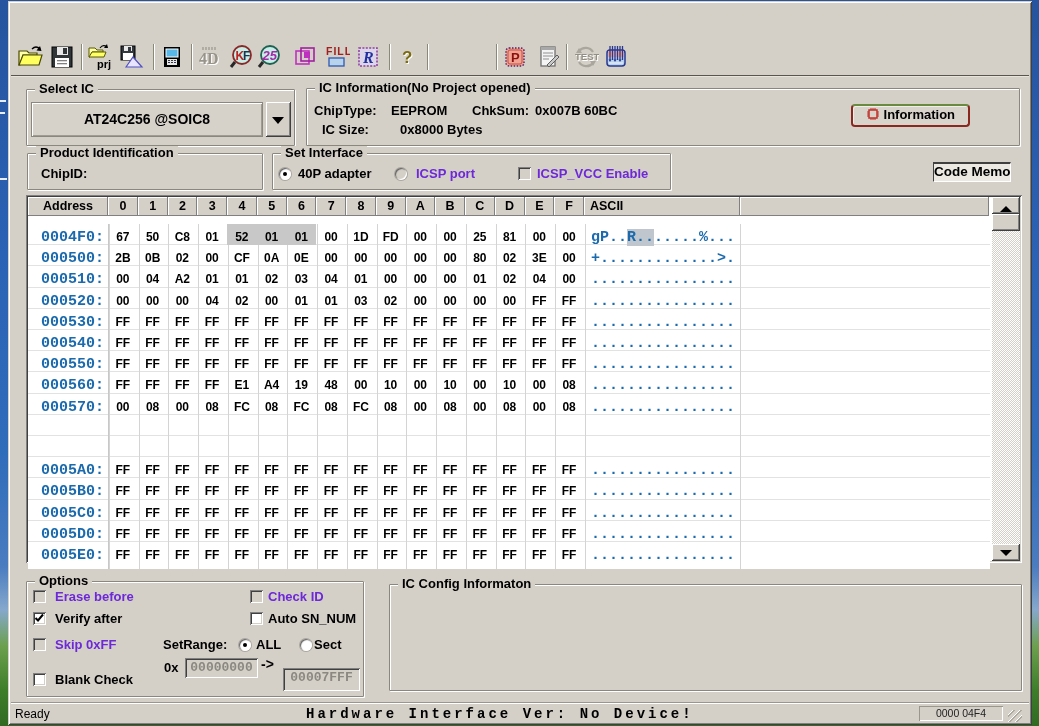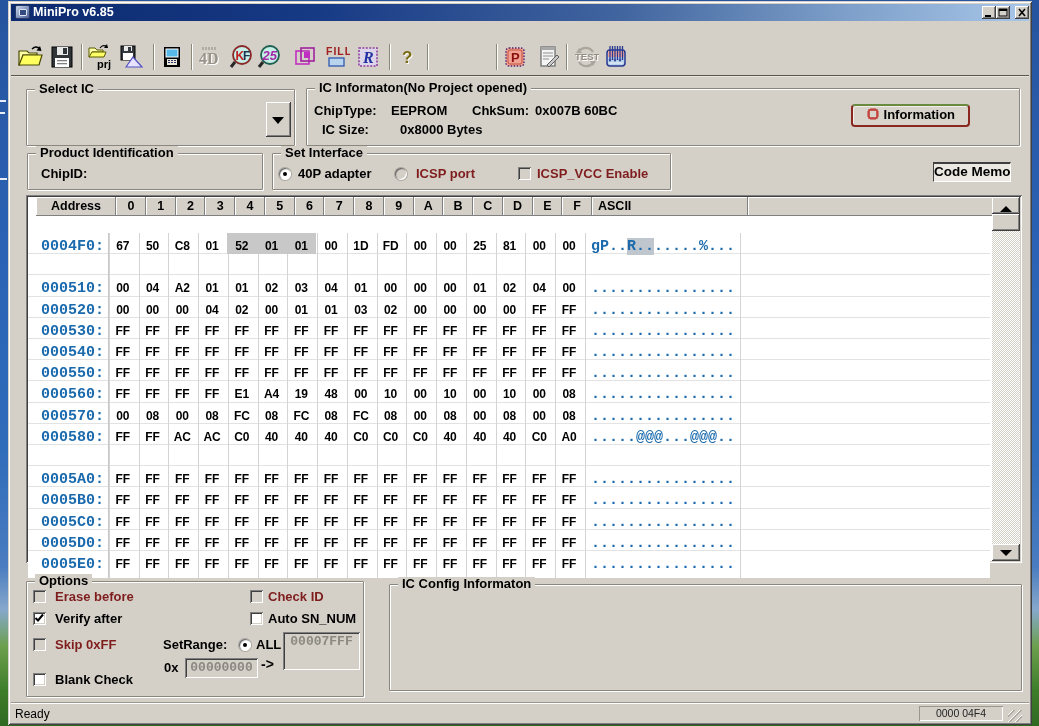--- a/index.html
+++ b/index.html
@@ -18,21 +18,21 @@
 #menu{position:absolute;left:3px;top:21px;width:1018px;height:19px;font-size:12px;color:#000}
 #menu span{position:absolute;top:3px}
 #tools{position:absolute;left:3px;top:40px;width:1018px;height:34px}
 .ti{position:absolute;top:3px;width:26px;height:26px}
 .ti svg{position:absolute;left:0;top:0}
 .tsep{position:absolute;top:3px;width:1px;height:26px;background:#8a8878;box-shadow:1px 0 0 #fff}
 #client{position:absolute;left:3px;top:74px;width:1018px;height:627px;background:#d4d0c8;border-top:1px solid #58564e;box-shadow:inset 0 1px 0 #e8e4dc}
 .gb{position:absolute;border:1px solid #8a887e;border-radius:1px;box-shadow:inset 1px 1px 0 #fff,1px 1px 0 #fff}
 .gb>b{position:absolute;top:-8px;left:8px;background:#d4d0c8;padding:0 4px;font-size:13px;line-height:14px;white-space:nowrap}
 .lbl{position:absolute;font-size:13px;font-weight:bold;line-height:15px;white-space:nowrap}
-.gray{color:#7f1d1d}
+.gray{color:#6d28d9}
 .cb{position:absolute;width:13px;height:13px;background:#fff;
  box-shadow:inset 1px 1px 0 #808080,inset -1px -1px 0 #fff,inset 2px 2px 0 #404040,inset -2px -2px 0 #d4d0c8}
 .cb.dis{background:#d4d0c8}
 .cb svg{position:absolute;left:1px;top:1px}
 .rad{position:absolute;width:12px;height:12px;border-radius:50%;background:#fff;
  box-shadow:inset 1px 1px 1px #606060,inset -1px -1px 0 #fff,0 0 0 1px #aaa69e}
 .rad.dis{background:#d4d0c8}
 .rad.on:after{content:"";position:absolute;left:4px;top:4px;width:4px;height:4px;border-radius:50%;background:#000}
 .edit{position:absolute;background:#d4d0c8;
  box-shadow:inset 1px 1px 0 #808080,inset -1px -1px 0 #fff,inset 2px 2px 0 #404040,inset -2px -2px 0 #d4d0c8;
@@ -41,24 +41,24 @@
  border:1px solid #8a887e;box-sizing:border-box;box-shadow:inset 1px 1px 0 #fff,inset -1px -1px 0 #a09c94;
  font-size:14px;font-weight:bold;text-align:center;line-height:33px}
 #combarr{position:absolute;left:258px;top:101px;width:25px;height:35px;background:#d4d0c8;
  box-shadow:inset -1px -1px 0 #404040,inset 1px 1px 0 #fff,inset -2px -2px 0 #808080}
 #combarr:after{content:"";position:absolute;left:6px;top:15px;border:6px solid transparent;border-top:7px solid #000}
 #infob{position:absolute;left:843px;top:103px;width:119px;height:23px;border-radius:4px;box-sizing:border-box;
  background:#d8d4cc;border:2px solid #8a2820;border-top-color:#6a8a40;
  box-shadow:inset 1px 1px 0 #f0eee8;font-size:13px;font-weight:bold;line-height:18px;text-align:center;color:#000}
 #grid{position:absolute;left:18px;top:194px;width:996px;height:368px;background:#fff;
  box-shadow:inset 1px 1px 0 #808080,inset -1px -1px 0 #fff,inset 2px 2px 0 #404040,inset -2px -2px 0 #d4d0c8}
-#ghead{position:absolute;left:10px;top:2px;height:25px;white-space:nowrap;font-size:12.5px;font-weight:normal}
+#ghead{position:absolute;left:2px;top:2px;height:25px;white-space:nowrap;font-size:12.5px;font-weight:normal}
 #ghead b{display:inline-block;height:19px;line-height:19px;text-align:center;background:#d4d0c8;
  box-shadow:inset -1px -1px 0 #808080,inset 1px 1px 0 #fff;vertical-align:top}
-#gdata{position:absolute;left:2px;top:38px;width:962px;height:345px;background:#fff;
+#gdata{position:absolute;left:2px;top:29px;width:962px;height:345px;background:#fff;
  background-image:
   linear-gradient(#c8c8c8,#c8c8c8),
   repeating-linear-gradient(90deg,#d4d4d4 0 1px,transparent 1px 29.75px),
   linear-gradient(#d4d4d4,#d4d4d4),
   repeating-linear-gradient(180deg,transparent 0 20.2px,#e2e2e2 20.2px 21.2px);
  background-repeat:no-repeat;
  background-size:1px 345px,477px 345px,1px 345px,962px 338px;
  background-position:80px 0,80.5px 0,712px 0,0 0}
 .r{position:absolute;left:0;height:21px;line-height:27px;white-space:nowrap}
 .r .a{display:inline-block;width:76px;padding-right:4px;text-align:right;
@@ -85,40 +85,20 @@
  box-shadow:inset 1px 1px 0 #9a968c,inset -1px -1px 0 #fff;font-size:10.5px;text-align:center;line-height:15px;color:#222}
 .grip{position:absolute;left:997px;top:7px;width:14px;height:12px;
  background:repeating-linear-gradient(135deg,transparent 0 3px,#fff 3px 4px,#aeaaa0 4px 5px)}
 .speck{position:absolute;background:#e8eef8;width:6px;height:2px}
 </style></head>
 <body>
 <div class="speck" style="left:0;top:100px"></div>
 <div class="speck" style="left:0;top:112px;width:5px"></div>
 <div class="speck" style="left:0;top:178px;width:7px"></div>
 <div id="win">
-<div id="title">
-  <div id="ticon"></div>
-      <span class="txt">MiniPro v6.85</span>
-  <div class="tbtn" style="left:971px">
-        <svg width="14" height="13">
-          <rect x="3" y="9" width="6" height="2" fill="#000"></rect>
-        </svg>
-      </div>
-  <div class="tbtn" style="left:985px">
-        <svg width="14" height="13">
-          <rect x="3" y="3" width="8" height="7" fill="none" stroke="#000"></rect>
-          <rect x="3" y="3" width="8" height="2" fill="#000"></rect>
-        </svg>
-      </div>
-  <div class="tbtn" style="left:1004px">
-        <svg width="14" height="13">
-          <path d="M4 3 L10 10 M10 3 L4 10" stroke="#000" stroke-width="1.6"></path>
-        </svg>
-      </div>
-</div>
 <div id="tools">
   <div class="ti" style="left:7px">
         <svg width="26" height="26">
     <path d="M1 21 L1 7 L9 7 L11 9 L19 9 L19 11 L5 11 L2 21 Z" fill="#ffffa8" stroke="#4a4a00" stroke-width="1.2"></path>
     <path d="M5 11 L24 11 L21 21 L1 21 Z" fill="#ffff60" stroke="#4a4a00" stroke-width="1.2"></path>
     <path d="M14 5 Q18 1 22 5" fill="none" stroke="#000" stroke-width="1.4"></path>
           <path d="M22 2 L23.5 7 L18.5 6.5 Z" fill="#000"></path>
         </svg>
       </div>
   <div class="ti" style="left:38px">
@@ -255,23 +235,24 @@
   <div class="tsep" style="left:180px"></div>
       <div class="tsep" style="left:378px"></div>
   <div class="tsep" style="left:416px"></div>
       <div class="tsep" style="left:485px"></div>
   <div class="tsep" style="left:555px"></div>
 </div>
 <div id="client"></div>
 <div class="gb" style="left:18px;top:88px;width:267px;height:55px">
       <b>Select IC</b>
     </div>
+<div id="combo">AT24C256 @SOIC8</div>
 <div id="combarr"></div>
 <div class="gb" style="left:298px;top:87px;width:712px;height:56px">
-      <b>IC Informaton(No Project opened)</b>
+      <b>IC Information(No Project opened)</b>
     </div>
 <div class="lbl" style="left:306px;top:102px">ChipType:</div>
 <div class="lbl" style="left:383px;top:102px">EEPROM</div>
 <div class="lbl" style="left:464px;top:102px">ChkSum:</div>
 <div class="lbl" style="left:527px;top:102px">0x007B 60BC</div>
 <div class="lbl" style="left:314px;top:121px">IC Size:</div>
 <div class="lbl" style="left:392px;top:121px">0x8000 Bytes</div>
 <div id="infob"><svg width="14" height="14" style="vertical-align:-2px">
         <rect x="3" y="3" width="8" height="8" fill="none" stroke="#c03028" stroke-width="1.5"></rect>
         <path d="M1 5 h2 M1 7 h2 M1 9 h2 M11 5 h2 M11 7 h2 M11 9 h2 M5 1 v2 M7 1 v2 M9 1 v2 M5 11 v2 M7 11 v2 M9 11 v2" stroke="#c03028" stroke-width="1" fill="none"></path>
@@ -288,28 +269,28 @@
 <div class="rad dis" style="left:387px;top:167px"></div>
 <div class="lbl gray" style="left:408px;top:165px">ICSP port</div>
 <div class="cb dis" style="left:510px;top:166px"></div>
 <div class="lbl gray" style="left:529px;top:165px">ICSP_VCC Enable</div>
 <div style="position:absolute;left:925px;top:161px;width:78px;height:20px;background:#ece9e2;border-top:2px solid #404040;border-left:1px solid #404040;border-right:1px solid #fff;border-bottom:1px solid #fff;box-sizing:border-box;font-size:13.5px;font-weight:bold;text-align:center;line-height:16px;white-space:nowrap">Code Memo</div>
 <div id="grid">
 <div id="ghead"><b style="width:80px">Address</b><b style="width:29.75px">0</b><b style="width:29.75px">1</b><b style="width:29.75px">2</b><b style="width:29.75px">3</b><b style="width:29.75px">4</b><b style="width:29.75px">5</b><b style="width:29.75px">6</b><b style="width:29.75px">7</b><b style="width:29.75px">8</b><b style="width:29.75px">9</b><b style="width:29.75px">A</b><b style="width:29.75px">B</b><b style="width:29.75px">C</b><b style="width:29.75px">D</b><b style="width:29.75px">E</b><b style="width:29.75px">F</b><b style="width:156.25px;text-align:left;padding-left:6px;box-sizing:border-box">ASCII</b><b style="width:249px"></b></div>
 <div id="gdata">
 <div id="hl1"></div>
 <div class="r" style="top:0px"><span class="a">0004F0:</span><s>67</s><s>50</s><s>C8</s><s>01</s><s>52</s><s>01</s><s>01</s><s>00</s><s>1D</s><s>FD</s><s>00</s><s>00</s><s>25</s><s>81</s><s>00</s><s>00</s><span class="as">gP..<i>R..</i>.....%...</span></div>
+<div class="r" style="top:21px"><span class="a">000500:</span><s>2B</s><s>0B</s><s>02</s><s>00</s><s>CF</s><s>0A</s><s>0E</s><s>00</s><s>00</s><s>00</s><s>00</s><s>00</s><s>80</s><s>02</s><s>3E</s><s>00</s><span class="as">+.............&gt;.</span></div>
 <div class="r" style="top:42px"><span class="a">000510:</span><s>00</s><s>04</s><s>A2</s><s>01</s><s>01</s><s>02</s><s>03</s><s>04</s><s>01</s><s>00</s><s>00</s><s>00</s><s>01</s><s>02</s><s>04</s><s>00</s><span class="as">................</span></div>
 <div class="r" style="top:64px"><span class="a">000520:</span><s>00</s><s>00</s><s>00</s><s>04</s><s>02</s><s>00</s><s>01</s><s>01</s><s>03</s><s>02</s><s>00</s><s>00</s><s>00</s><s>00</s><s>FF</s><s>FF</s><span class="as">................</span></div>
 <div class="r" style="top:85px"><span class="a">000530:</span><s>FF</s><s>FF</s><s>FF</s><s>FF</s><s>FF</s><s>FF</s><s>FF</s><s>FF</s><s>FF</s><s>FF</s><s>FF</s><s>FF</s><s>FF</s><s>FF</s><s>FF</s><s>FF</s><span class="as">................</span></div>
 <div class="r" style="top:106px"><span class="a">000540:</span><s>FF</s><s>FF</s><s>FF</s><s>FF</s><s>FF</s><s>FF</s><s>FF</s><s>FF</s><s>FF</s><s>FF</s><s>FF</s><s>FF</s><s>FF</s><s>FF</s><s>FF</s><s>FF</s><span class="as">................</span></div>
 <div class="r" style="top:127px"><span class="a">000550:</span><s>FF</s><s>FF</s><s>FF</s><s>FF</s><s>FF</s><s>FF</s><s>FF</s><s>FF</s><s>FF</s><s>FF</s><s>FF</s><s>FF</s><s>FF</s><s>FF</s><s>FF</s><s>FF</s><span class="as">................</span></div>
 <div class="r" style="top:148px"><span class="a">000560:</span><s>FF</s><s>FF</s><s>FF</s><s>FF</s><s>E1</s><s>A4</s><s>19</s><s>48</s><s>00</s><s>10</s><s>00</s><s>10</s><s>00</s><s>10</s><s>00</s><s>08</s><span class="as">................</span></div>
 <div class="r" style="top:170px"><span class="a">000570:</span><s>00</s><s>08</s><s>00</s><s>08</s><s>FC</s><s>08</s><s>FC</s><s>08</s><s>FC</s><s>08</s><s>00</s><s>08</s><s>00</s><s>08</s><s>00</s><s>08</s><span class="as">................</span></div>
-<div class="r" style="top:191px"><span class="a">000580:</span><s>FF</s><s>FF</s><s>AC</s><s>AC</s><s>C0</s><s>40</s><s>40</s><s>40</s><s>C0</s><s>C0</s><s>C0</s><s>40</s><s>40</s><s>40</s><s>C0</s><s>A0</s><span class="as">.....@@@...@@@..</span></div>
 <div class="r" style="top:233px"><span class="a">0005A0:</span><s>FF</s><s>FF</s><s>FF</s><s>FF</s><s>FF</s><s>FF</s><s>FF</s><s>FF</s><s>FF</s><s>FF</s><s>FF</s><s>FF</s><s>FF</s><s>FF</s><s>FF</s><s>FF</s><span class="as">................</span></div>
 <div class="r" style="top:254px"><span class="a">0005B0:</span><s>FF</s><s>FF</s><s>FF</s><s>FF</s><s>FF</s><s>FF</s><s>FF</s><s>FF</s><s>FF</s><s>FF</s><s>FF</s><s>FF</s><s>FF</s><s>FF</s><s>FF</s><s>FF</s><span class="as">................</span></div>
 <div class="r" style="top:276px"><span class="a">0005C0:</span><s>FF</s><s>FF</s><s>FF</s><s>FF</s><s>FF</s><s>FF</s><s>FF</s><s>FF</s><s>FF</s><s>FF</s><s>FF</s><s>FF</s><s>FF</s><s>FF</s><s>FF</s><s>FF</s><span class="as">................</span></div>
 <div class="r" style="top:297px"><span class="a">0005D0:</span><s>FF</s><s>FF</s><s>FF</s><s>FF</s><s>FF</s><s>FF</s><s>FF</s><s>FF</s><s>FF</s><s>FF</s><s>FF</s><s>FF</s><s>FF</s><s>FF</s><s>FF</s><s>FF</s><span class="as">................</span></div>
 <div class="r" style="top:318px"><span class="a">0005E0:</span><s>FF</s><s>FF</s><s>FF</s><s>FF</s><s>FF</s><s>FF</s><s>FF</s><s>FF</s><s>FF</s><s>FF</s><s>FF</s><s>FF</s><s>FF</s><s>FF</s><s>FF</s><s>FF</s><span class="as">................</span></div>
 </div>
 <div id="vsb">
         <div class="sbtn" id="sup"></div>
         <div id="sthumb"></div>
         <div class="sbtn" id="sdn"></div>
@@ -335,22 +316,23 @@
 <div class="cb" style="left:242px;top:611px"></div>
 <div class="lbl" style="left:260px;top:610px">Auto SN_NUM</div>
 <div class="lbl" style="left:155px;top:636px">SetRange:</div>
 <div class="rad on" style="left:231px;top:638px"></div>
 <div class="lbl" style="left:248px;top:636px">ALL</div>
 <div class="rad" style="left:292px;top:638px"></div>
 <div class="lbl" style="left:306px;top:636px">Sect</div>
 <div class="lbl" style="left:156px;top:659px">0x</div>
 <div class="edit" style="left:177px;top:657px;width:73px;height:20px;line-height:20px">00000000</div>
 <div class="lbl" style="left:253px;top:656px;font-size:14px">-&gt;</div>
-<div class="edit" style="left:275px;top:631px;width:77px;height:38px;line-height:20px">00007FFF</div>
+<div class="edit" style="left:275px;top:667px;width:77px;height:23px;line-height:20px">00007FFF</div>
 <div class="gb" style="left:381px;top:583px;width:631px;height:105px">
       <b>IC Config Informaton</b>
     </div>
 <div id="status">
   <span class="rdy">Ready</span>
+  <span class="hw">Hardware Interface Ver: No Device!</span>
   <div id="sbox">0000 04F4</div>
   <div class="grip"></div>
 </div>
 </div>
 
 </body></html>

